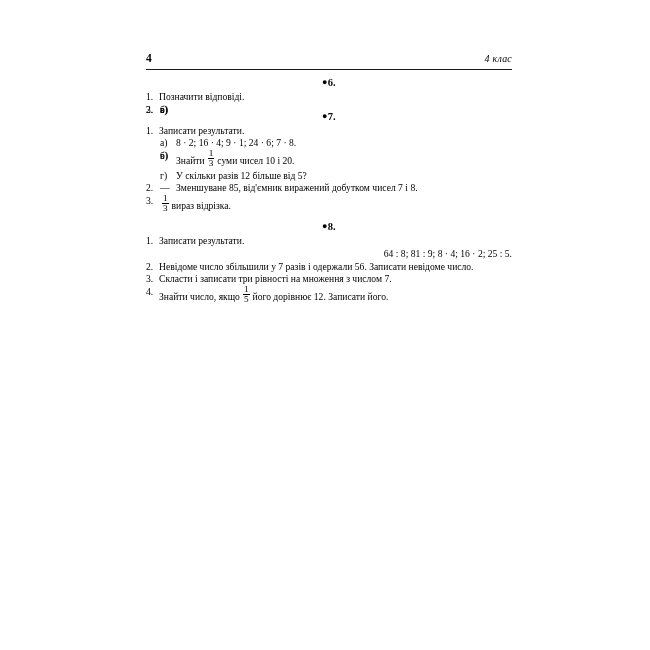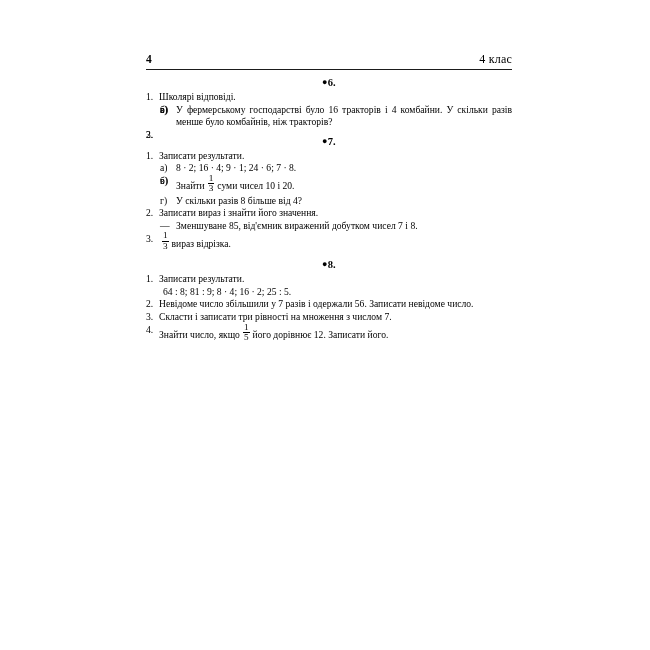--- a/index.html
+++ b/index.html
@@ -34,21 +34,22 @@
     align-items: baseline;
     justify-content: space-between;
     height: 16px;
   }
   .runhead-page {
     font-size: 11.5px;
     font-weight: bold;
     letter-spacing: .2px;
   }
   .runhead-title {
-    font-size: 12px;
+    font-size: 10px;
+    font-style: italic;
     letter-spacing: .2px;
   }
   .rule {
     border-top: 1.6px solid #1b1b1b;
     margin-top: 1px;
   }
 
   
   .section-head {
     text-align: center;
@@ -97,21 +98,21 @@
     font-size: 9.6px;
     line-height: 12.6px;
   }
   .sub.dash > .marker {
     left: 14px;
   }
   .plain {
     font-size: 9.6px;
     line-height: 12.6px;
     padding-left: 17px;
-    text-align: left;
+    text-align: right;
   }
   .nojust { text-align: left; }
 
   
   .frac {
     display: inline-block;
     vertical-align: -0.42em;
     text-align: center;
     font-size: 9.2px;
     line-height: 1.02;
@@ -131,31 +132,30 @@
     <div class="runhead">
       <span class="runhead-page">4</span>
       <span class="runhead-title">4 клас</span>
     </div>
     <div class="rule"></div>
 
     <div class="section-head"><span class="bullet">●</span><span>6.</span></div>
 
     <div class="item nojust">
       <span class="marker">1.</span>
-      <span>Школярі відповіді.</span>
+      <span>Позначити відповіді.</span>
     </div>
     <div class="sub">
       <span class="marker">а)</span>
     </div>
     <div class="sub">
       <span class="marker">б)</span>
     </div>
     <div class="sub">
       <span class="marker">в)</span>
-      <span>У фермерському господарстві було 16 тракторів і 4 комбайни. У скільки разів менше було комбайнів, ніж тракторів?</span>
     </div>
 
     <div class="item nojust">
       <span class="marker">2.</span>
     </div>
     <div class="item">
       <span class="marker">3.</span>
     </div>
 
     <div class="section-head"><span class="bullet">●</span><span>7.</span></div>
@@ -170,26 +170,25 @@
     </div>
     <div class="sub">
       <span class="marker">б)</span>
     </div>
     <div class="sub nojust">
       <span class="marker">в)</span>
       <span>Знайти</span><span class="frac"><span class="num">1</span><span class="den">3</span></span><span>суми чисел 10 і 20.</span>
     </div>
     <div class="sub nojust">
       <span class="marker">г)</span>
-      <span>У скільки разів 8 більше від 4?</span>
+      <span>У скільки разів 12 більше від 5?</span>
     </div>
 
     <div class="item nojust">
       <span class="marker">2.</span>
-      <span>Записати вираз і знайти його значення.</span>
     </div>
     <div class="sub dash">
       <span class="marker">—</span>
       <span>Зменшуване  85, від'ємник виражений добутком чисел 7 і 8.</span>
     </div>
 
     <div class="item">
       <span class="marker">3.</span>
       <span class="frac"><span class="num">1</span><span class="den">3</span></span><span>вираз відрізка.</span>
     </div>

